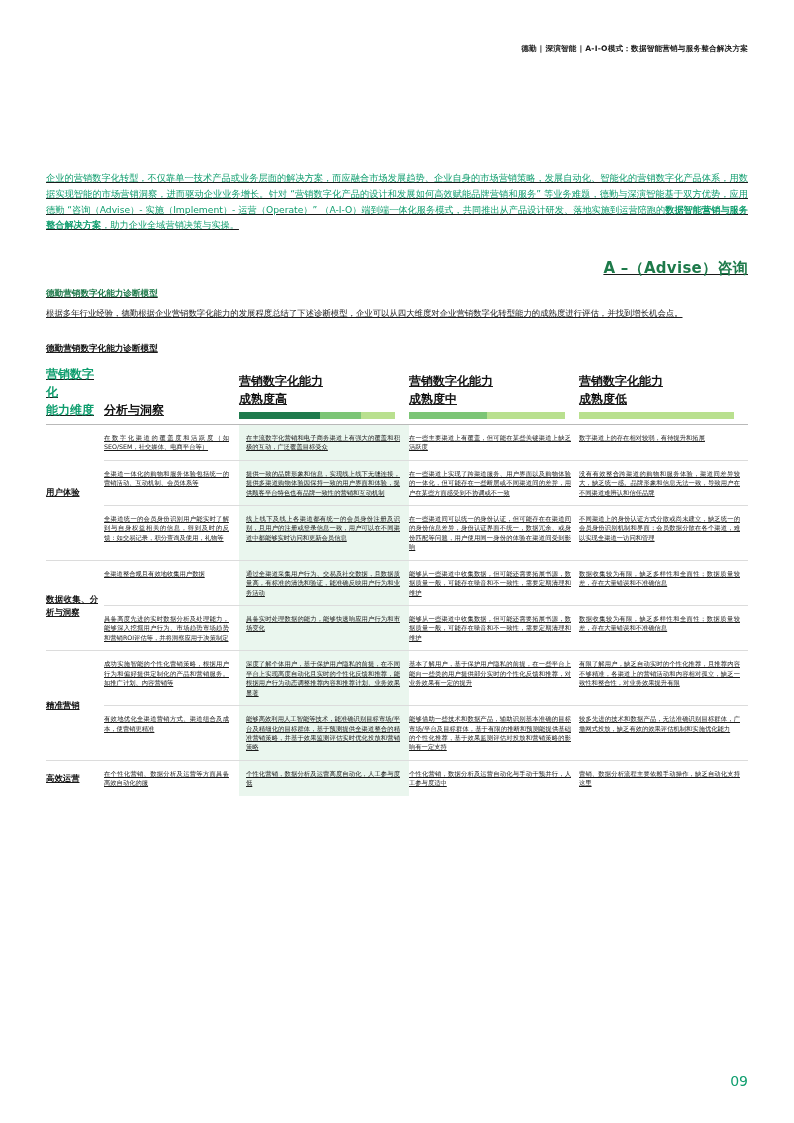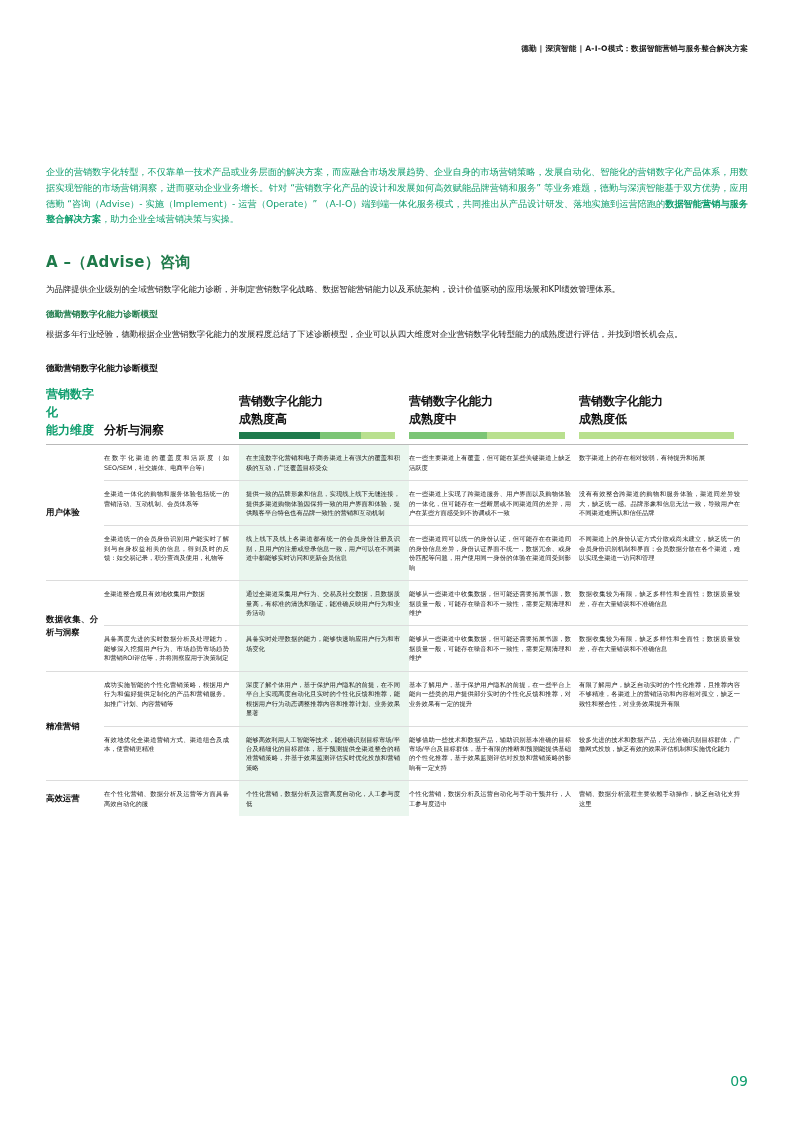--- a/index.html
+++ b/index.html
@@ -25,37 +25,39 @@
     top: 44px;
     right: 46px;
     font-size: 7.6px;
     font-weight: bold;
     color: #1a1a1a;
     letter-spacing: 0.2px;
   }
   .content {
     position: absolute;
     left: 46px;
-    top: 164px;
+    top: 170px;
     width: 702px;
+    text-decoration: underline;
   }
   .intro {
     color: #0f9e6e;
     font-size: 9.2px;
     line-height: 1.72;
     text-align: justify;
     margin: 0 0 26px 0;
   }
   .intro b { font-weight: bold; }
   .section-title {
     color: #1e7a4a;
     font-size: 15px;
     font-weight: bold;
     margin: 0 0 10px 0;
     letter-spacing: 0.3px;
+    text-align: right;
   }
   .body-text {
     font-size: 8.4px;
     line-height: 1.72;
     color: #1a1a1a;
     text-align: justify;
     margin: 0 0 12px 0;
   }
   .sub-head {
     color: #1e7a4a;
@@ -134,21 +136,20 @@
 <div class="page">
 
   <div class="header">德勤 | 深演智能 | A-I-O模式：数据智能营销与服务整合解决方案</div>
 
   <div class="content">
 
     <p class="intro"><span>企业的营销数字化转型，不仅靠单一技术产品或业务层面的解决方案，而应融合市场发展趋势、企业自身的市场营销策略，发展自动化、智能化的营销数字化产品体系，用数据实现智能的市场营销洞察，进而驱动企业业务增长。针对 “营销数字化产品的设计和发展如何高效赋能品牌营销和服务” 等业务难题，德勤与深演智能基于双方优势，应用德勤 “咨询（Advise）- 实施（Implement）- 运营（Operate）” （A-I-O）端到端一体化服务模式，共同推出从产品设计研发、落地实施到运营陪跑的</span><b>数据智能营销与服务整合解决方案</b><span>，助力企业全域营销决策与实操。</span></p>
 
     <h2 class="section-title">A –（Advise）咨询</h2>
 
-    <p class="body-text">为品牌提供企业级别的全域营销数字化能力诊断，并制定营销数字化战略、数据智能营销能力以及系统架构，设计价值驱动的应用场景和KPI绩效管理体系。</p>
 
     <div class="sub-head">德勤营销数字化能力诊断模型</div>
 
     <p class="body-text">根据多年行业经验，德勤根据企业营销数字化能力的发展程度总结了下述诊断模型，企业可以从四大维度对企业营销数字化转型能力的成熟度进行评估，并找到增长机会点。</p>
 
     <div class="table-title">德勤营销数字化能力诊断模型</div>
 
     <table class="matrix">
       <colgroup>
         <col class="c1">

